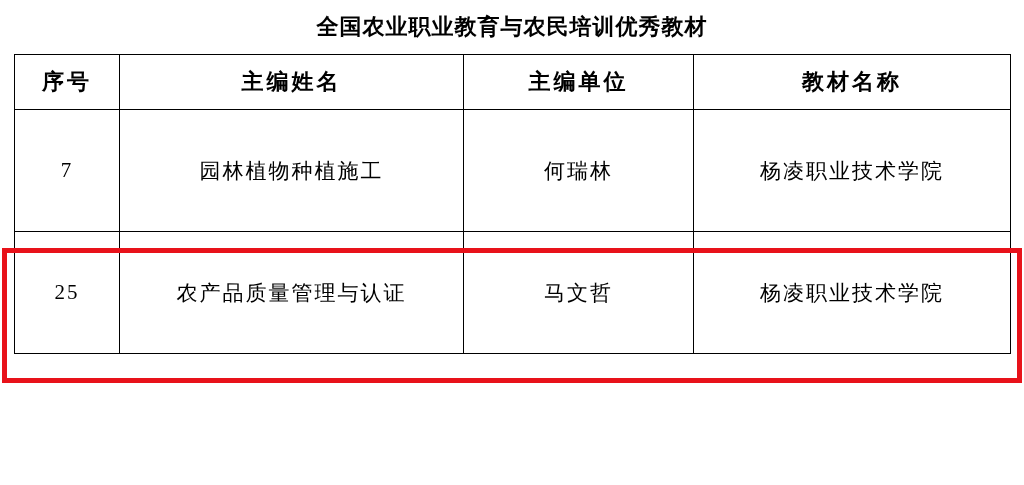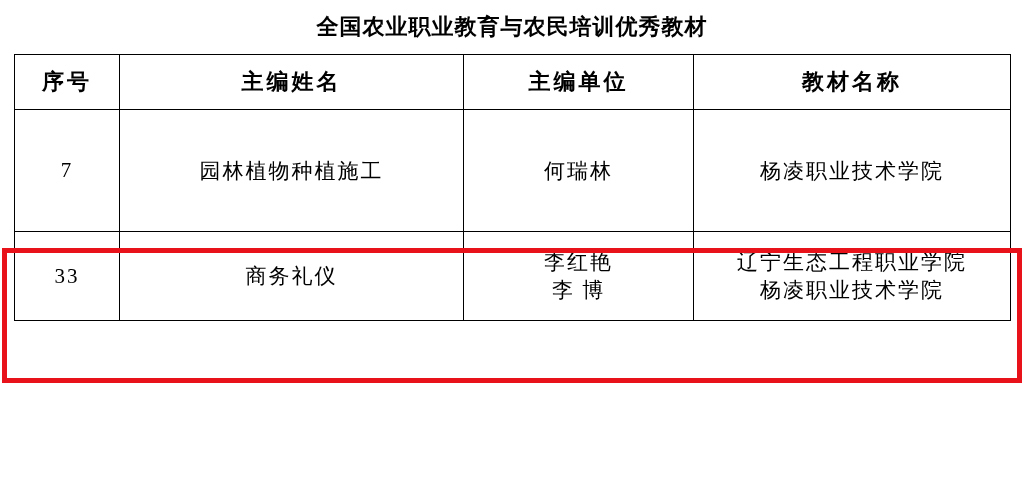--- a/index.html
+++ b/index.html
@@ -107,27 +107,25 @@
           <td>教材名称</td>
         </tr>
       </thead>
       <tbody>
         <tr class="row-0">
           <td class="num-cell">7</td>
           <td>园林植物种植施工</td>
           <td>何瑞林</td>
           <td>杨凌职业技术学院</td>
         </tr>
-        <tr class="row-last">
-          <td class="num-cell">33</td>
-          <td>商务礼仪</td>
-          <td class="multi-line">李红艳
-李  博</td>
-          <td class="multi-line">辽宁生态工程职业学院
-杨凌职业技术学院</td>
+        <tr class="row-1">
+          <td class="num-cell">25</td>
+          <td>农产品质量管理与认证</td>
+          <td>马文哲</td>
+          <td>杨凌职业技术学院</td>
         </tr>
       </tbody>
     </table>
 
     <div class="highlight-box" style="border-color: rgb(232, 18, 26);"></div>
 
   </div>
 </div>
 
 </body></html>

